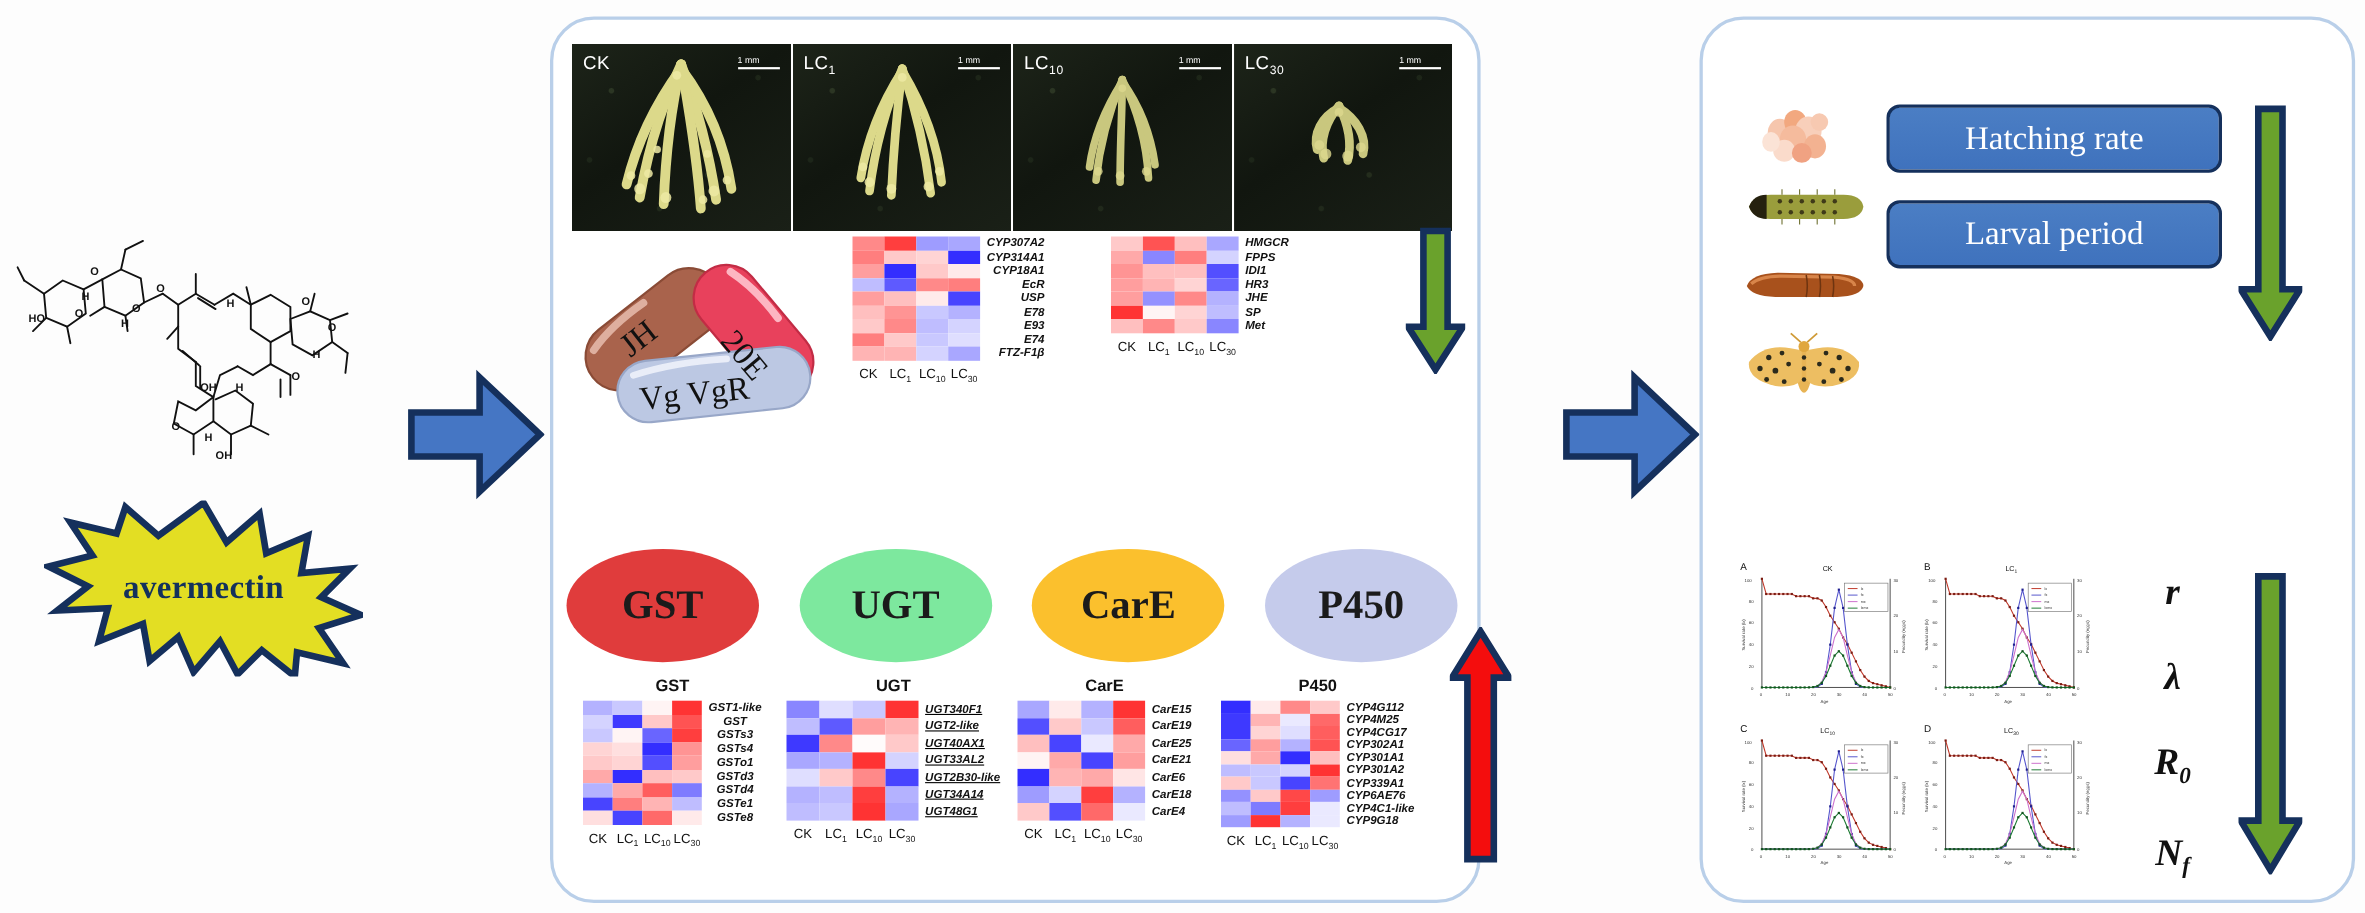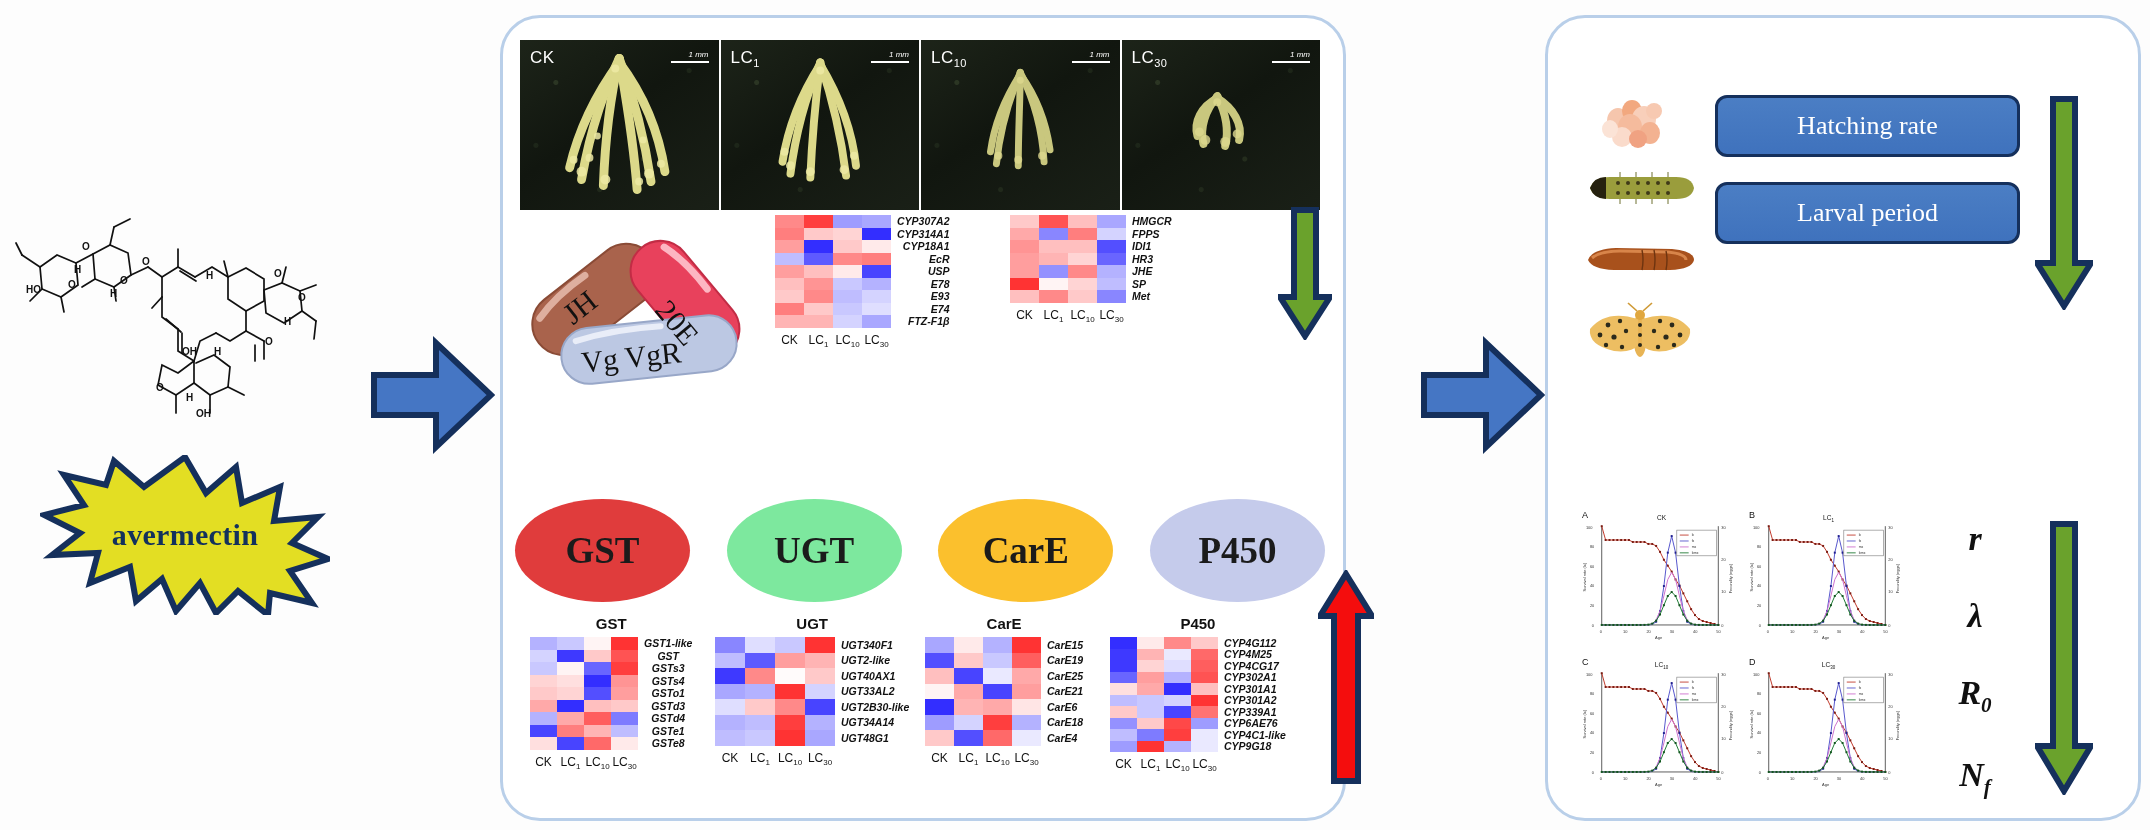--- a/index.html
+++ b/index.html
@@ -40,21 +40,21 @@
     background:
       radial-gradient(circle at 18% 25%, rgba(90,110,70,.30) 0 2px, transparent 3px),
       radial-gradient(circle at 62% 70%, rgba(80,100,60,.26) 0 2px, transparent 3px),
       radial-gradient(circle at 85% 18%, rgba(70,90,55,.22) 0 2px, transparent 3px),
       radial-gradient(circle at 40% 88%, rgba(75,95,58,.22) 0 2px, transparent 3px),
       radial-gradient(circle at 8% 62%, rgba(70,92,58,.2) 0 2px, transparent 3px),
       linear-gradient(145deg,#1d2419 0%,#11160f 45%,#1a2017 100%);}
   .photo .plabel{position:absolute;left:10px;top:8px;color:#fff;font-size:17px;
       font-family:"Liberation Sans",sans-serif;letter-spacing:.5px;z-index:4;}
   .photo .plabel sub{font-size:11px;}
-  .photo .scale{position:absolute;right:10px;top:10px;color:#fff;font-size:8px;text-align:right;z-index:4;font-style:italic;}
+  .photo .scale{position:absolute;right:10px;top:10px;color:#fff;font-size:8px;text-align:left;z-index:4;}
   .photo .scale .bar{width:38px;height:2px;background:#fff;margin:2px auto 0;}
   .photo .ov{position:absolute;z-index:3;}
 
   
   #capsules{position:absolute;left:505px;top:220px;width:265px;height:170px;}
   #capsules svg{width:100%;height:100%;}
 
   
   .hm{position:absolute;}
   .hm .hm-title{text-align:center;font-size:15px;font-weight:bold;color:#111;
@@ -91,21 +91,21 @@
      font-family:"Liberation Serif",serif;font-weight:bold;font-size:30px;color:#111;}
 
   #stages{position:absolute;left:1580px;top:95px;width:120px;height:230px;}
   .stage-img{position:absolute;left:0;width:120px;}
   .stage-img svg{width:100%;display:block;}
 
   #effects{position:absolute;left:1715px;top:95px;width:305px;}
   .eff-btn{height:56px;margin-bottom:25px;border:3px solid #15305c;border-radius:12px;
      background:linear-gradient(180deg,#4b7ec4 0%,#3f72bd 100%);
      display:flex;align-items:center;justify-content:center;
-     font-family:"Liberation Serif",serif;font-size:26px;color:#fff;}
+     font-family:"Liberation Serif",serif;font-size:30px;color:#fff;}
   .eff-btn:last-child{margin-bottom:0;}
 
   
   #demo{position:absolute;left:1580px;top:510px;width:330px;height:290px;
      display:grid;grid-template-columns:1fr 1fr;grid-template-rows:1fr 1fr;gap:4px;}
   .mini{position:relative;background:#fff;}
   .mini svg{width:100%;height:100%;display:block;}
   .mini .mpanel{position:absolute;left:2px;top:0px;font-size:9px;color:#111;font-family:"Liberation Sans",sans-serif;}
   .mini .mtitle{position:absolute;left:50%;top:4px;transform:translateX(-50%);font-size:6.5px;color:#111;font-family:"Liberation Sans",sans-serif;}
   .mini .mtitle sub{font-size:4.5px;}
@@ -550,21 +550,21 @@
           <div class="cell" style="background: rgb(72, 68, 255);"></div>
           <div class="cell" style="background: rgb(180, 178, 255);"></div>
           <div class="cell" style="background: rgb(191, 189, 255);"></div>
           <div class="cell" style="background: rgb(255, 62, 62);"></div>
           <div class="cell" style="background: rgb(180, 178, 255);"></div>
           <div class="cell" style="background: rgb(191, 189, 255);"></div>
           <div class="cell" style="background: rgb(201, 200, 255);"></div>
           <div class="cell" style="background: rgb(255, 51, 51);"></div>
           <div class="cell" style="background: rgb(169, 167, 255);"></div>
         </div>
-        <div class="genes" style="height: 108.5px;">
+        <div class="genes" style="height: 108.5px; text-decoration: underline;">
           <div class="gene">UGT340F1</div>
           <div class="gene">UGT2-like</div>
           <div class="gene">UGT40AX1</div>
           <div class="gene">UGT33AL2</div>
           <div class="gene">UGT2B30-like</div>
           <div class="gene">UGT34A14</div>
           <div class="gene">UGT48G1</div>
         </div>
       </div>
       <div class="cols">

